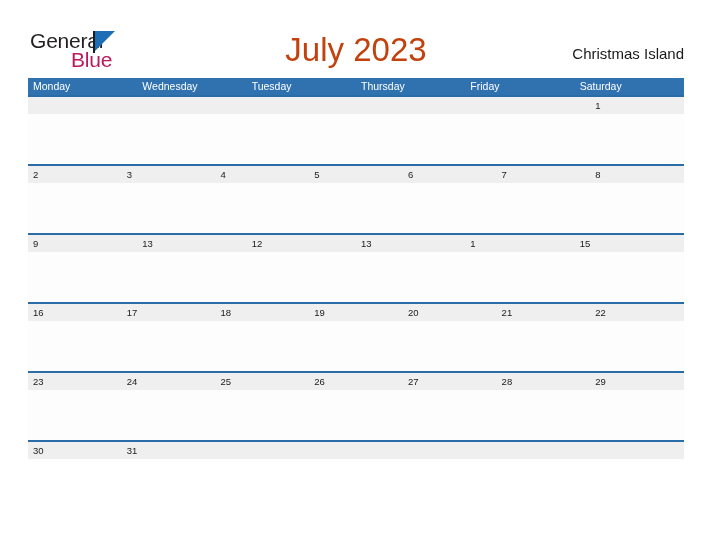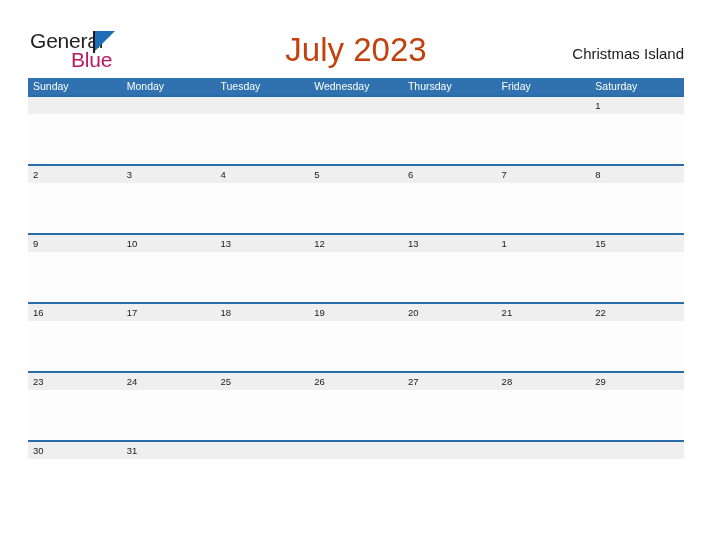--- a/index.html
+++ b/index.html
@@ -175,24 +175,23 @@
 
   <div class="title">July 2023</div>
 
   <div class="location">Christmas Island</div>
 
 </div>
 
 <div class="calendar">
 
   <div class="weekdays">
-    <div class="weekday">Sunday</div>
     <div class="weekday">Monday</div>
+    <div class="weekday">Wednesday</div>
     <div class="weekday">Tuesday</div>
-    <div class="weekday">Wednesday</div>
     <div class="weekday">Thursday</div>
     <div class="weekday">Friday</div>
     <div class="weekday">Saturday</div>
   </div>
 
   <div class="week-row">
     <div class="day-band">
       <div class="day-cell"></div>
       <div class="day-cell"></div>
       <div class="day-cell"></div>
@@ -229,21 +228,20 @@
       <div class="body-cell"></div>
       <div class="body-cell"></div>
       <div class="body-cell"></div>
       <div class="body-cell"></div>
     </div>
   </div>
 
   <div class="week-row">
     <div class="day-band">
       <div class="day-cell">9</div>
-      <div class="day-cell">10</div>
       <div class="day-cell">13</div>
       <div class="day-cell">12</div>
       <div class="day-cell">13</div>
       <div class="day-cell">1</div>
       <div class="day-cell">15</div>
     </div>
     <div class="day-body">
       <div class="body-cell"></div>
       <div class="body-cell"></div>
       <div class="body-cell"></div>

